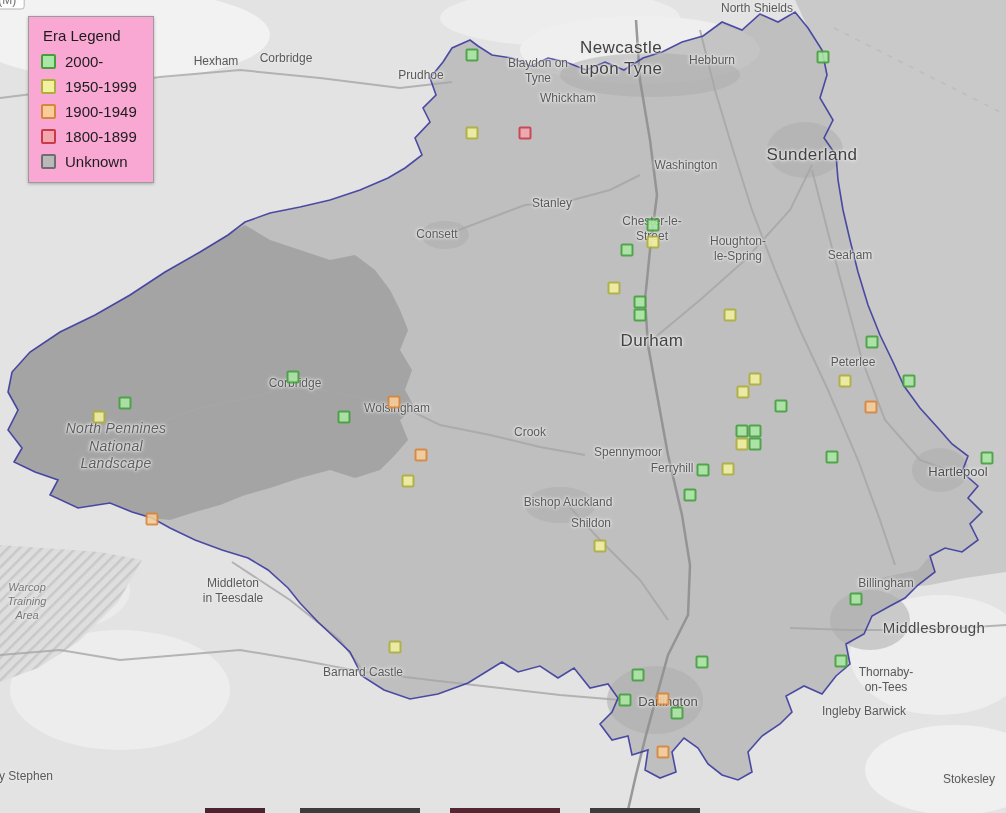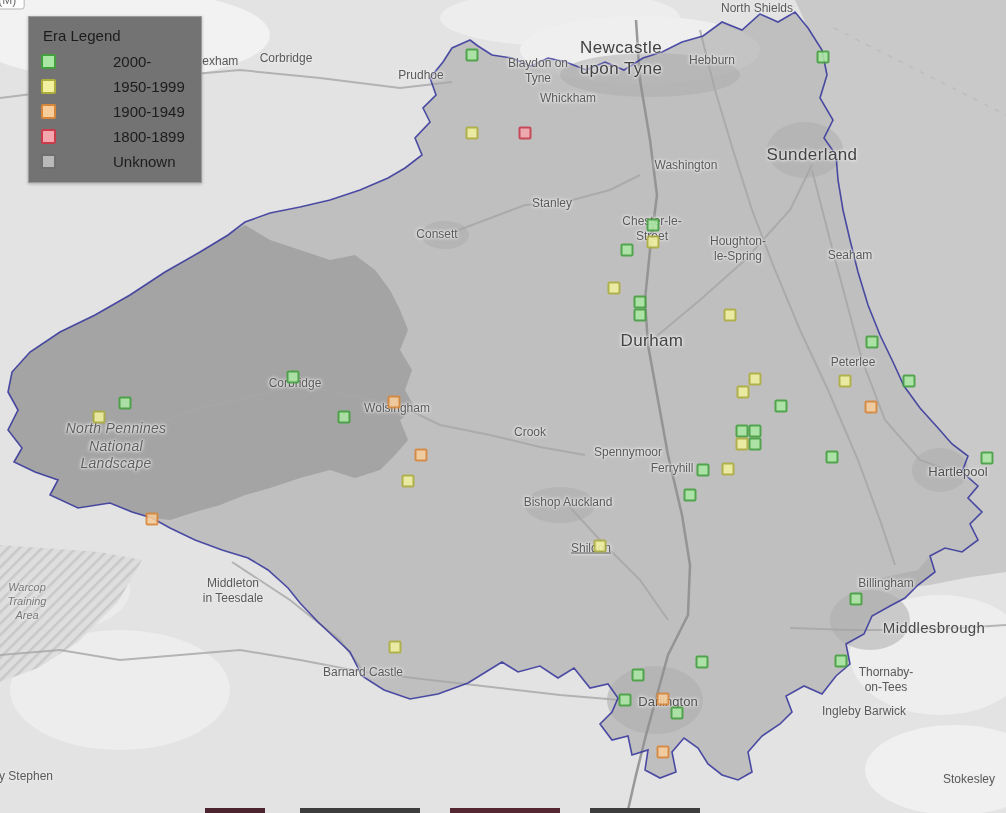--- a/index.html
+++ b/index.html
@@ -23,26 +23,26 @@
   .map-label.area{font-size:14px;font-style:italic;color:#5e5e5e;letter-spacing:.3px;}
   .map-label.area-sm{font-size:11px;font-style:italic;color:#777;}
   
   .marker{
     position:absolute;width:13px;height:13px;box-sizing:border-box;
     transform:translate(-50%,-50%);border-radius:2px;border:2px solid #555;
     cursor:pointer;
   }
   
   #legend{
-    position:absolute;left:28px;top:16px;background:#737373;
+    position:absolute;left:28px;top:16px;background:#f9a8d4;
     border:1px solid #9b9b9b;box-shadow:0 1px 3px rgba(0,0,0,.25);
     padding:10px 16px 12px 12px;z-index:50;
   }
   #legend .legend-title{font-size:15px;color:#1c1c1c;margin:0 0 9px 2px;}
-  .legend-item{display:flex;align-items:center;margin-top:8px;gap:48px;}
+  .legend-item{display:flex;align-items:center;margin-top:8px;}
   .legend-swatch{
     width:15px;height:15px;box-sizing:border-box;border-radius:2px;
     border:2px solid #555;margin-right:9px;flex:0 0 auto;
   }
   .legend-label{font-size:15px;color:#1c1c1c;}
   
   #road-badge{
     position:absolute;transform:translate(-50%,-50%);
     background:#fdfdfd;border:1px solid #b5b5b5;border-radius:3px;
     padding:1px 7px 2px;font-size:12px;color:#6d6d6d;
@@ -229,21 +229,21 @@
         <div>Hartlepool</div>
       </div>
       <div class="map-label area" style="left: 116px; top: 446px;">
         <div>North Pennines</div>
         <div>National</div>
         <div>Landscape</div>
       </div>
       <div class="map-label town" style="left: 568px; top: 502px;">
         <div>Bishop Auckland</div>
       </div>
-      <div class="map-label town" style="left: 591px; top: 548px; text-decoration: underline;">
+      <div class="map-label town" style="left: 591px; top: 523px;">
         <div>Shildon</div>
       </div>
       <div class="map-label town" style="left: 233px; top: 559px; margin-top: 32px;">
         <div>Middleton</div>
         <div>in Teesdale</div>
       </div>
       <div class="map-label area-sm" style="left: 27px; top: 602px;">
         <div>Warcop</div>
         <div>Training</div>
         <div>Area</div>

